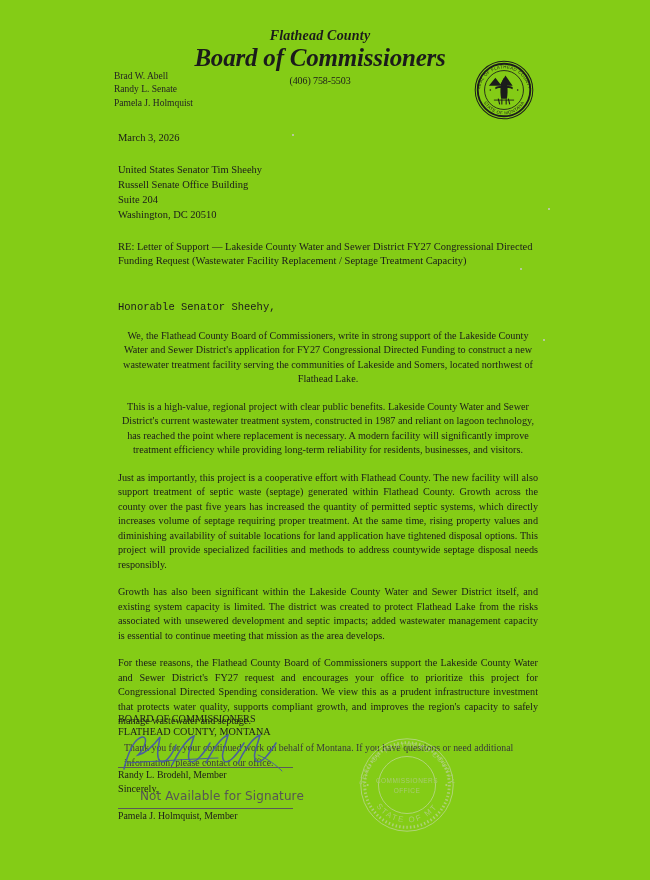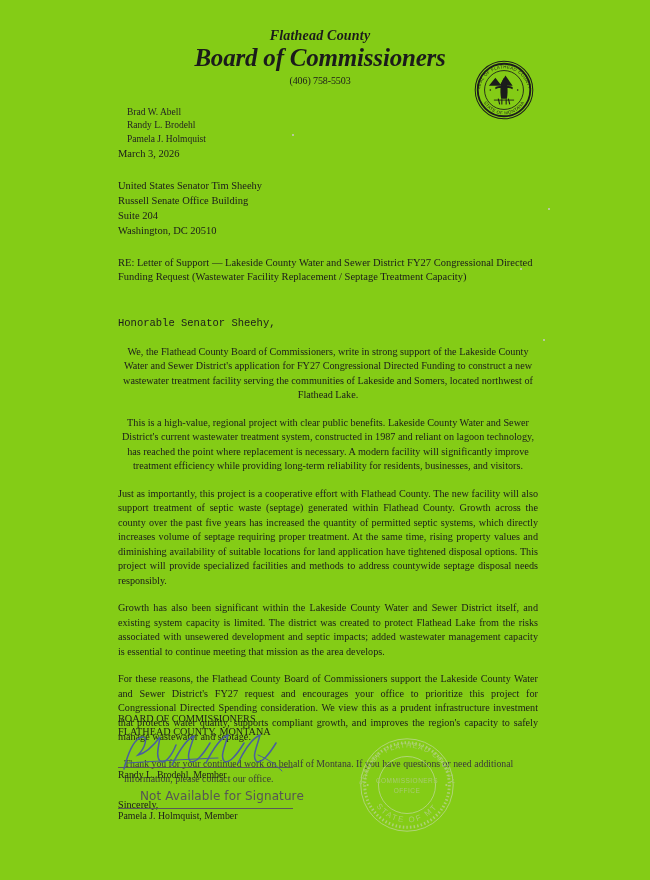--- a/index.html
+++ b/index.html
@@ -46,40 +46,39 @@
     margin-top: 1px;
     letter-spacing: -0.2px;
   }
   .lh-phone {
     font-size: 10px;
     margin-top: 2px;
     letter-spacing: -0.1px;
   }
   .lh-names {
     position: absolute;
-    left: 127px;
+    left: 114px;
     top: 70px;
     font-size: 9.5px;
     line-height: 1.42;
     color: #232323;
-    margin-top: 36px;
   }
   .lh-seal {
     position: absolute;
     left: 468px;
     top: 54px;
     width: 72px;
     height: 72px;
   }
 
   
   .body-wrap {
     position: absolute;
     left: 118px;
-    top: 147px;
+    top: 131px;
     width: 420px;
   }
   .date-line {
     font-size: 10.5px;
     line-height: 1.35;
     margin-bottom: 18px;
   }
   .recipient {
     font-size: 10.5px;
     line-height: 1.42;
@@ -183,21 +182,21 @@
   <div class="letterhead">
 
     <div class="lh-title-block">
       <div class="lh-county">Flathead County</div>
       <div class="lh-board">Board of Commissioners</div>
       <div class="lh-phone">(406) 758-5503</div>
     </div>
 
     <div class="lh-names">
       <div>Brad W. Abell</div>
-      <div>Randy L. Brodehl</div>
+      <div>Randy L. Senate</div>
       <div>Pamela J. Holmquist</div>
     </div>
 
     <div class="lh-seal">
       <svg viewBox="0 0 100 100" width="72" height="72">
         <defs>
           <path id="arcTop" d="M 16,54 A 34,34 0 0 1 84,54" fill="none"></path>
           <path id="arcBot" d="M 18,52 A 32,32 0 0 0 82,52" fill="none"></path>
         </defs>
         <circle cx="50" cy="50" r="40" fill="none" stroke="#1b1b1b" stroke-width="1.4"></circle>

